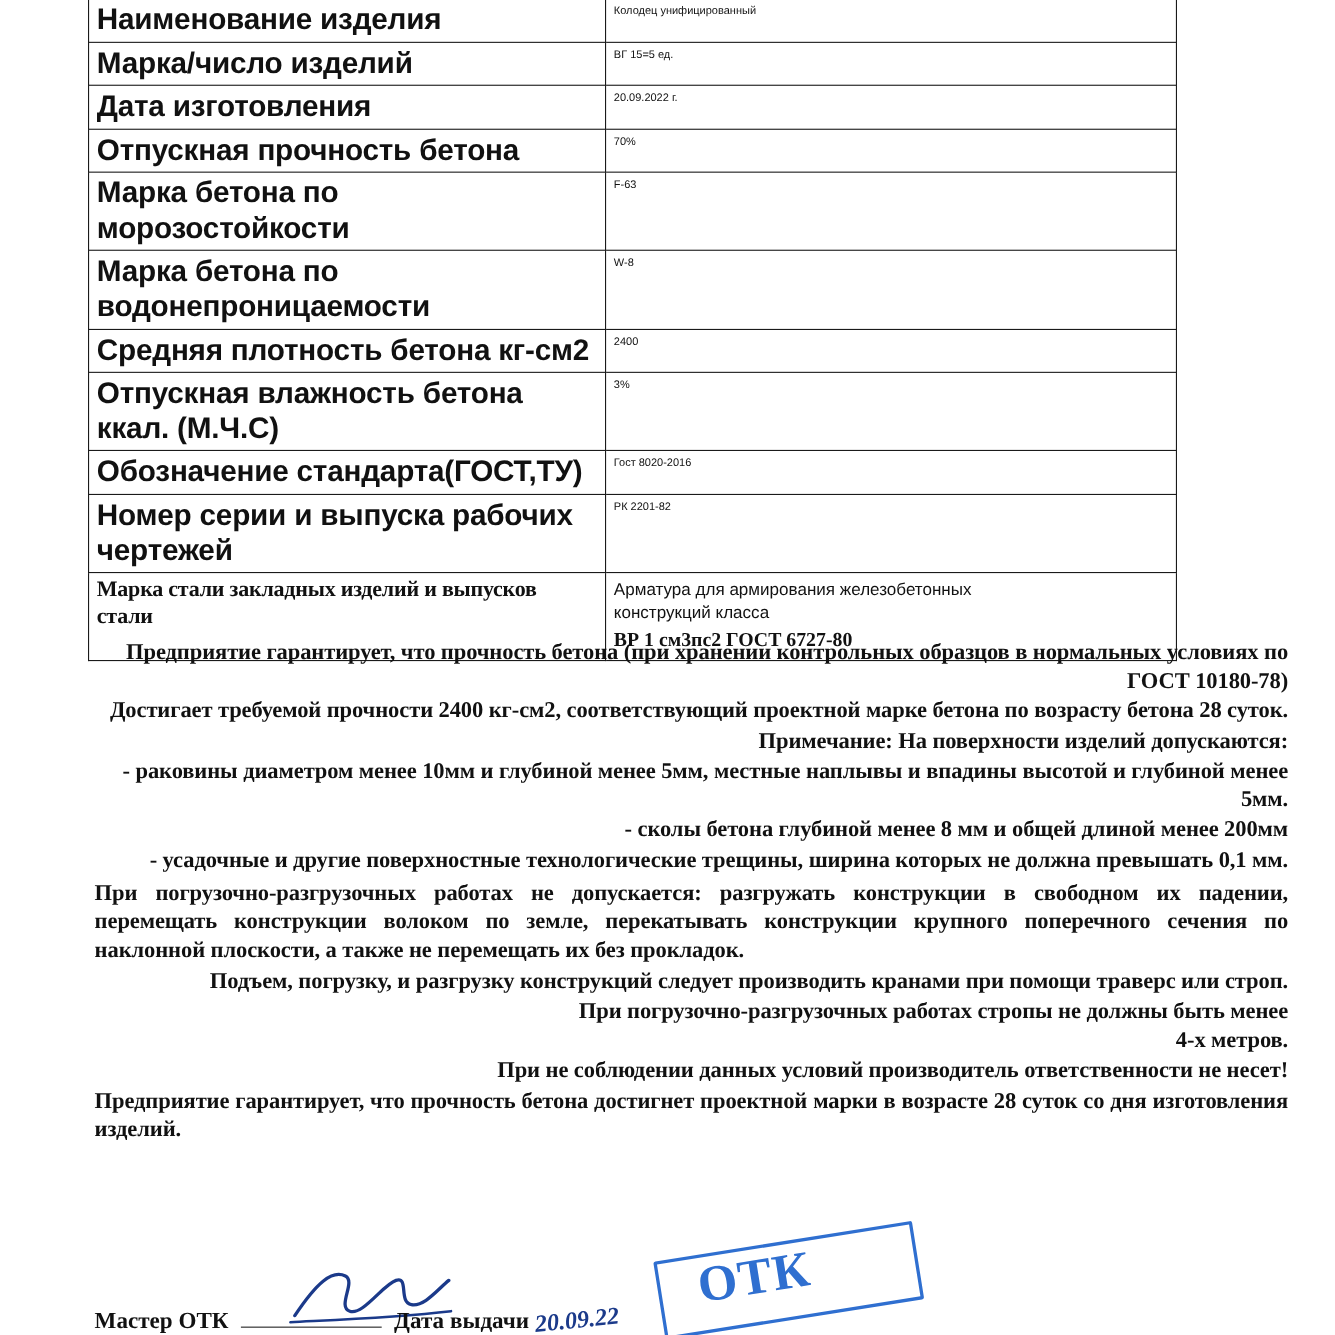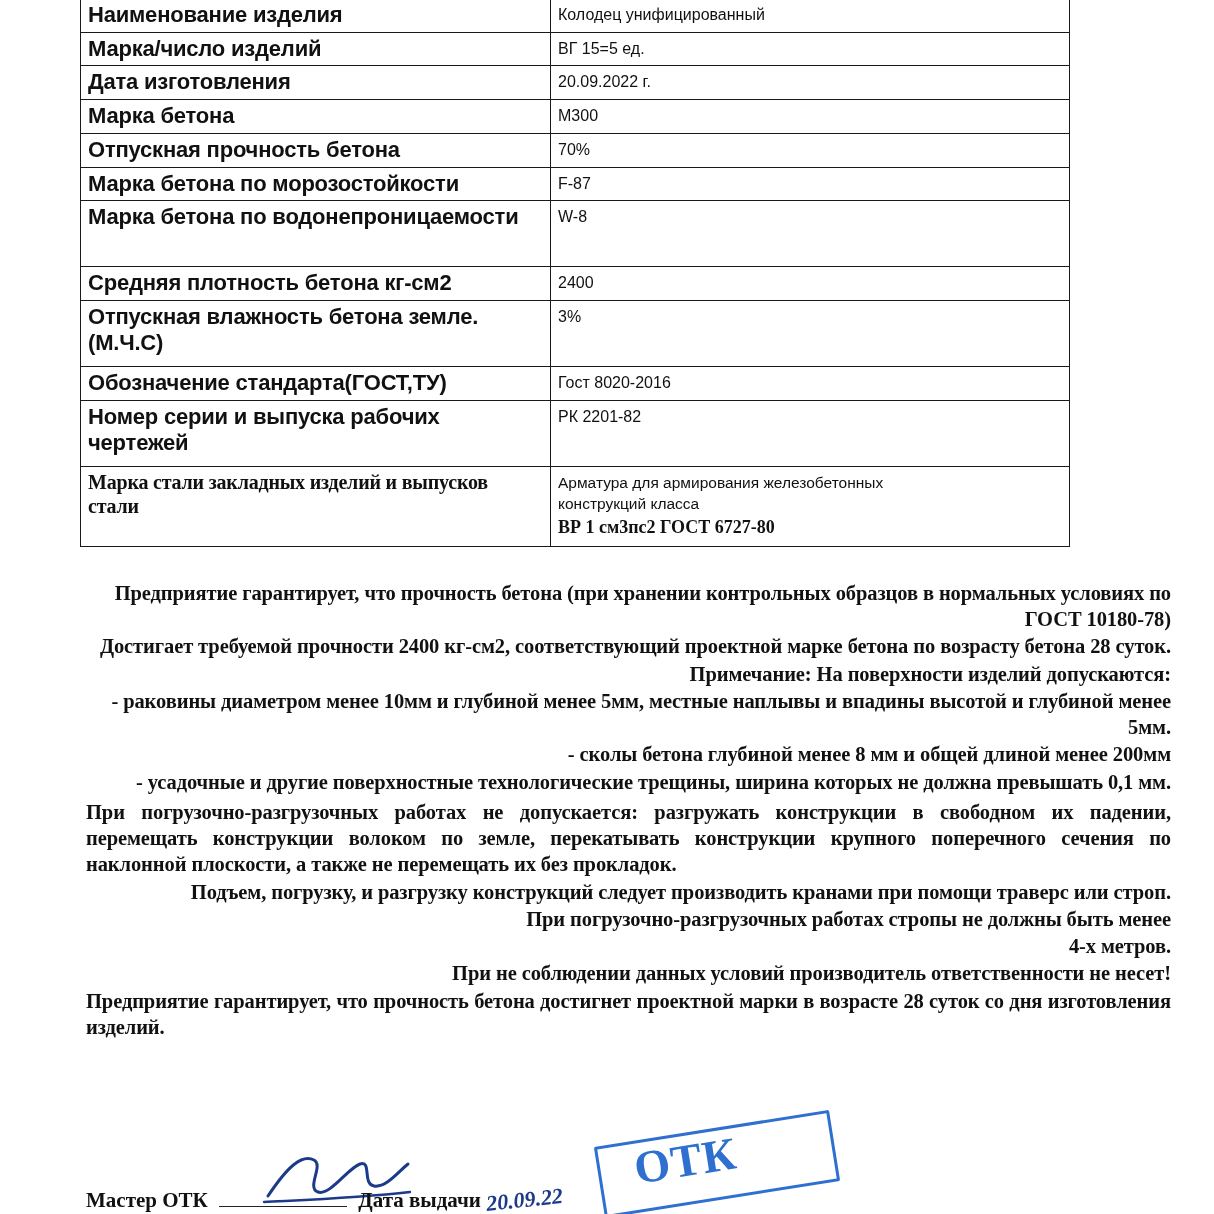--- a/index.html
+++ b/index.html
@@ -34,27 +34,27 @@
   }
   .spec-table td {
     border: 1.6px solid #1a1a1a;
     vertical-align: top;
     padding: 3px 7px 4px 7px;
   }
   .spec-table td.label {
     width: 455px;
     font-family: "Liberation Sans", sans-serif;
     font-weight: bold;
-    font-size: 22px;
+    font-size: 27px;
     line-height: 1.17;
     letter-spacing: -0.2px;
   }
   .spec-table td.value {
     font-family: "Liberation Sans", sans-serif;
-    font-size: 16px;
+    font-size: 10px;
     line-height: 1.25;
     padding-top: 6px;
     letter-spacing: 0px;
   }
   
   .spec-table tr.row-steel td.label {
     font-family: "Liberation Serif", serif;
     font-weight: bold;
     font-size: 20px;
     line-height: 1.22;
@@ -177,41 +177,37 @@
       </tr>
       <tr>
         <td class="label">Марка/число изделий</td>
         <td class="value">ВГ 15=5 ед.</td>
       </tr>
       <tr>
         <td class="label">Дата изготовления</td>
         <td class="value">20.09.2022 г.</td>
       </tr>
       <tr>
-        <td class="label">Марка бетона</td>
-        <td class="value">М300</td>
-      </tr>
-      <tr>
         <td class="label">Отпускная прочность бетона</td>
         <td class="value">70%</td>
       </tr>
       <tr>
         <td class="label">Марка бетона по морозостойкости</td>
-        <td class="value">F-87</td>
+        <td class="value">F-63</td>
       </tr>
       <tr>
         <td class="label" style="height:58px;">Марка бетона по водонепроницаемости</td>
         <td class="value">W-8</td>
       </tr>
       <tr>
         <td class="label">Средняя плотность бетона кг-см2</td>
         <td class="value">2400</td>
       </tr>
       <tr>
-        <td class="label" style="height:58px;">Отпускная влажность бетона земле. (М.Ч.С)</td>
+        <td class="label" style="height:58px;">Отпускная влажность бетона ккал. (М.Ч.С)</td>
         <td class="value">3%</td>
       </tr>
       <tr>
         <td class="label">Обозначение стандарта(ГОСТ,ТУ)</td>
         <td class="value">Гост 8020-2016</td>
       </tr>
       <tr>
         <td class="label" style="height:58px;">Номер серии и выпуска рабочих чертежей</td>
         <td class="value">РК 2201-82</td>
       </tr>

